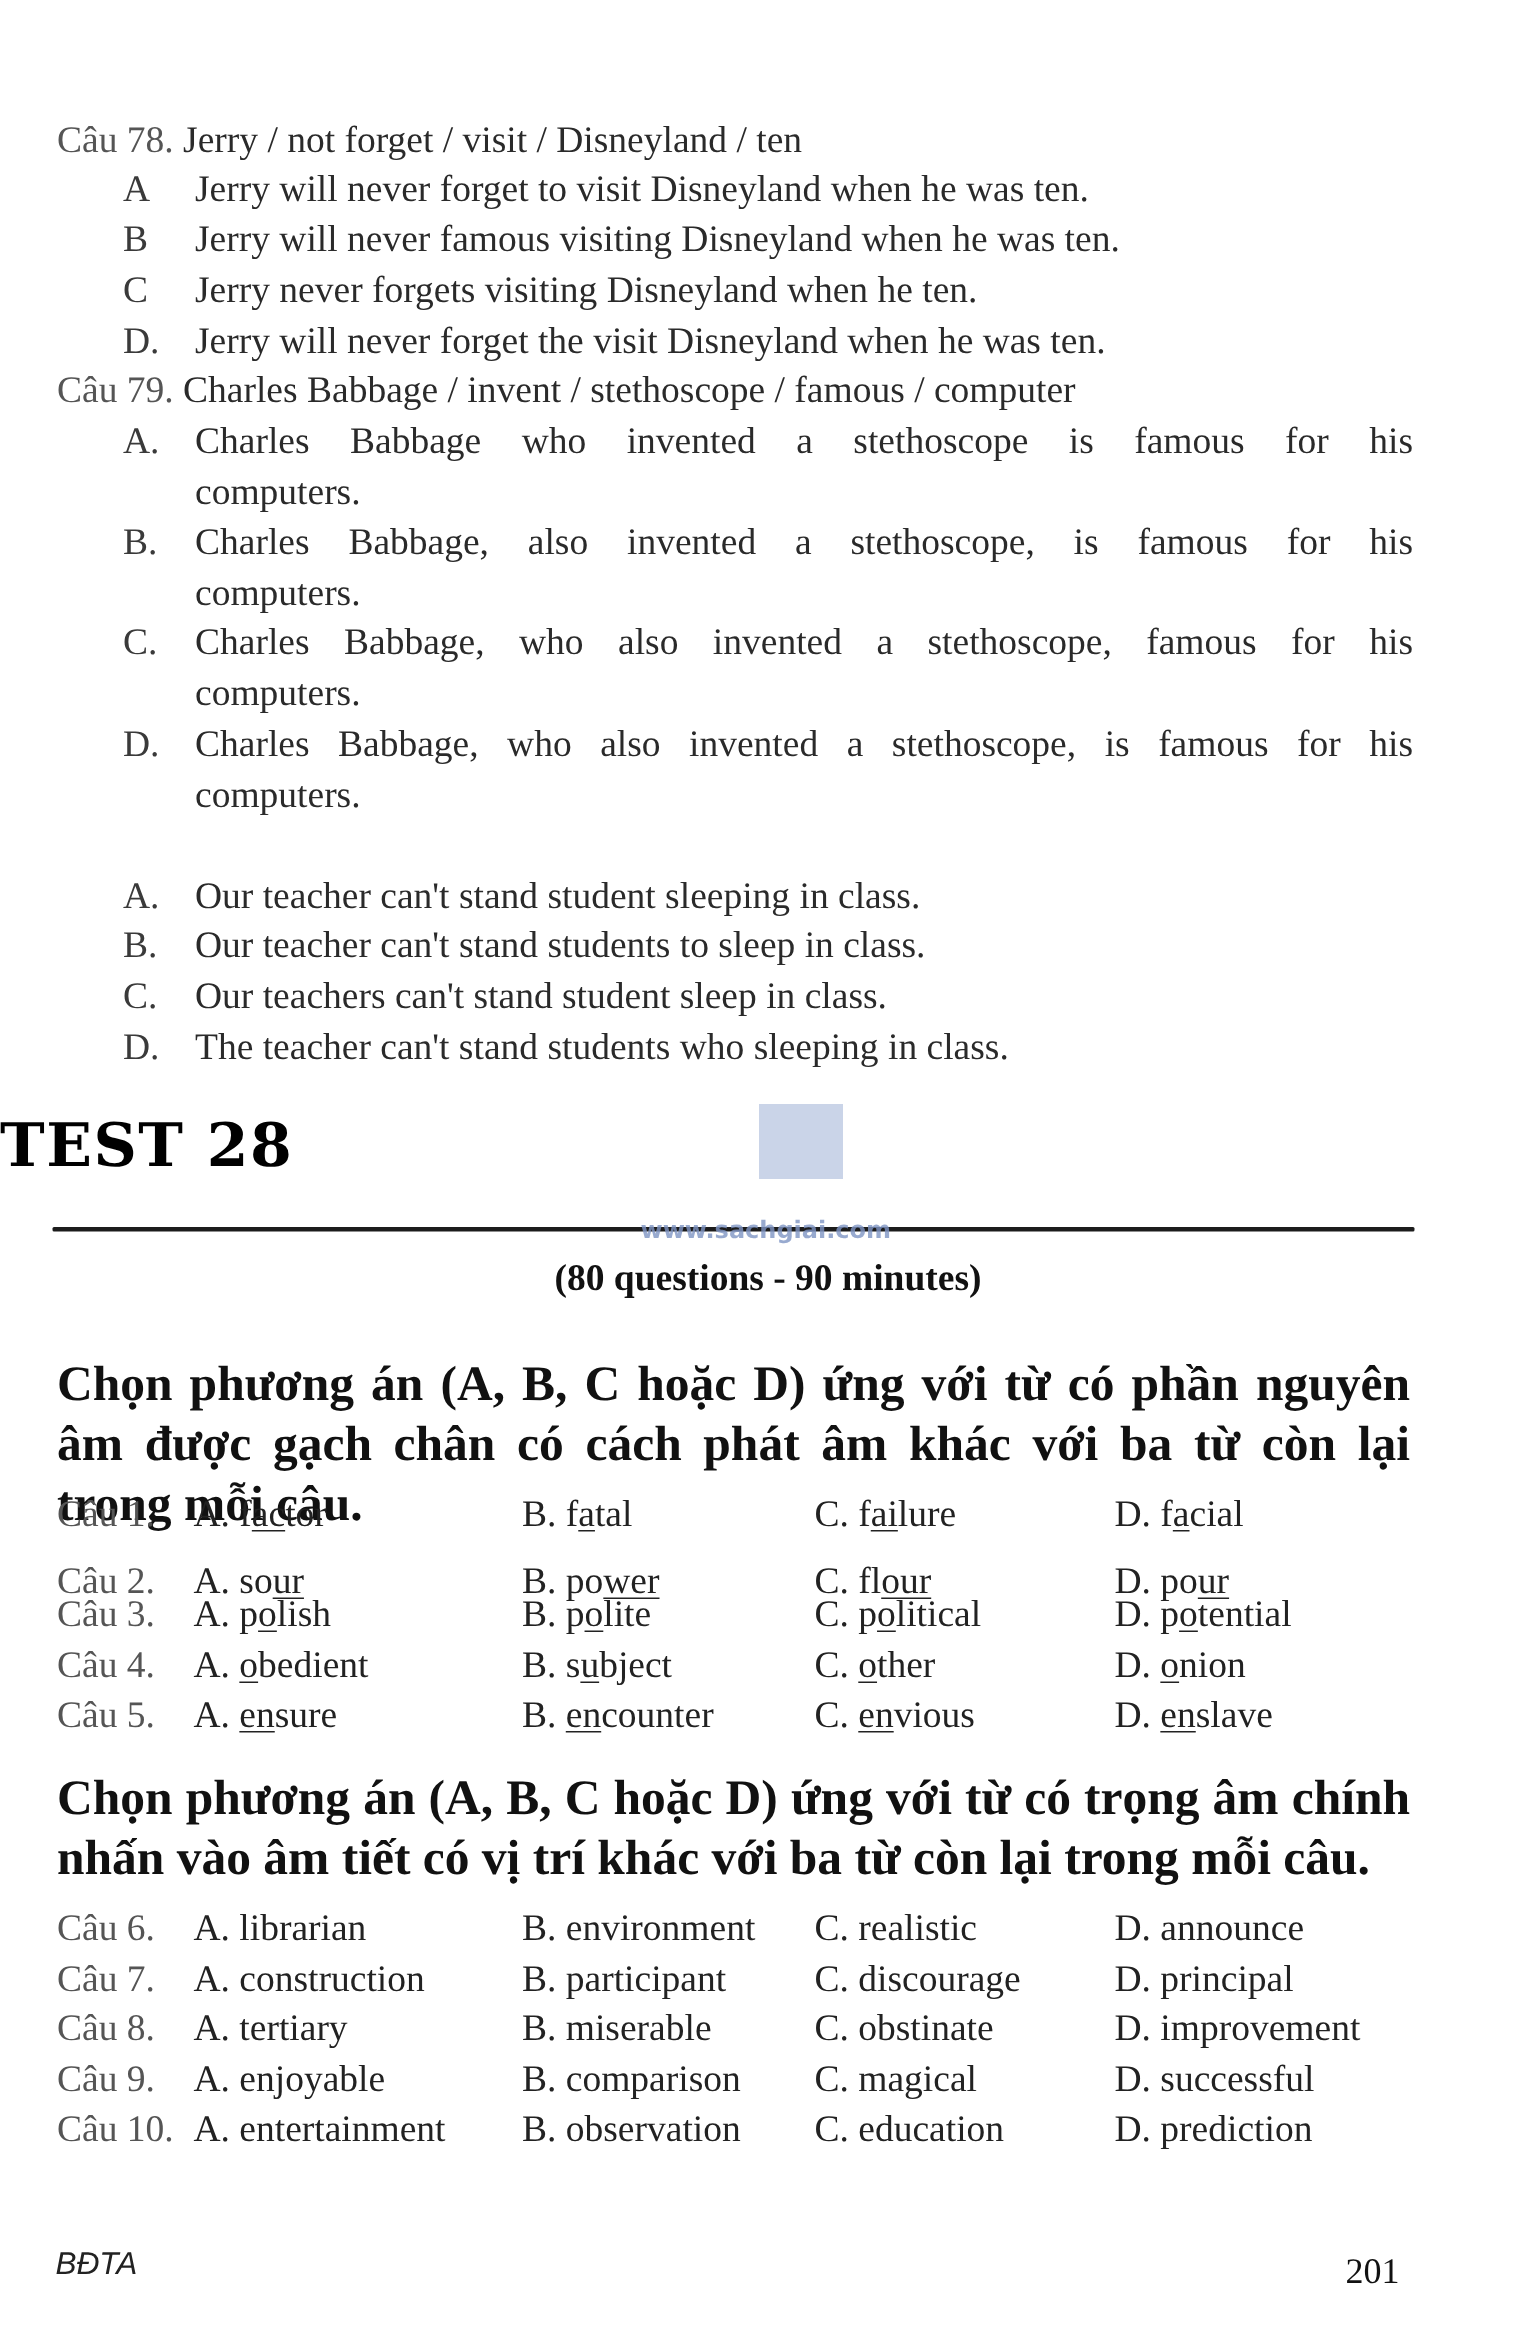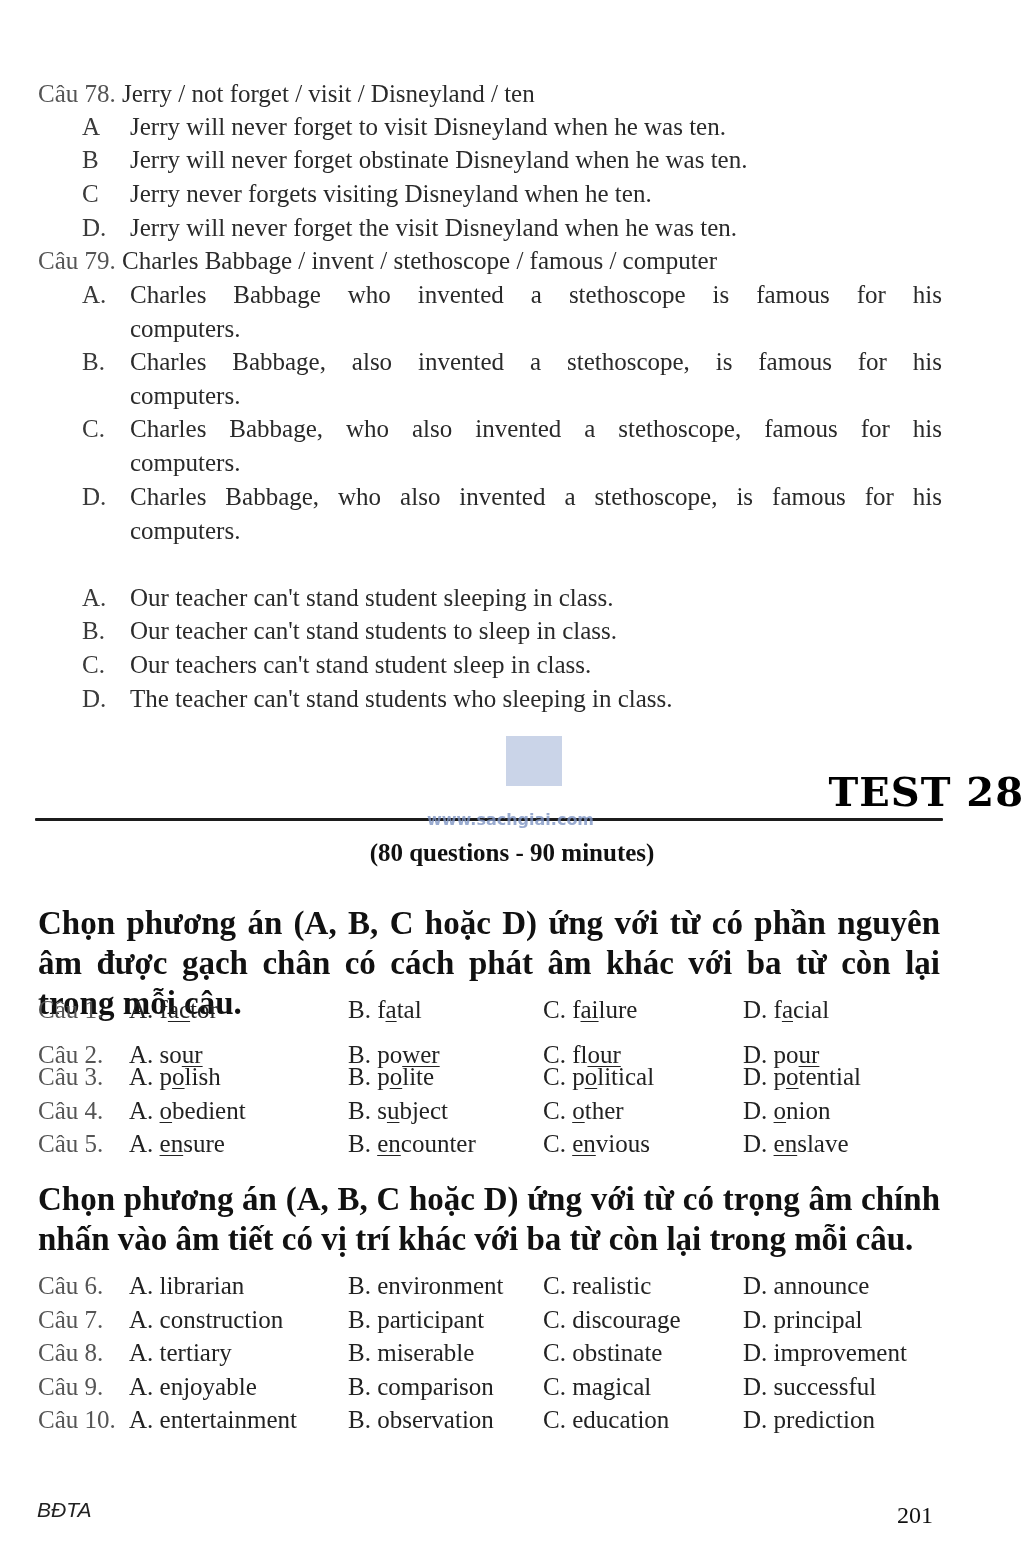--- a/index.html
+++ b/index.html
@@ -21,21 +21,21 @@
     }
     .opt .lbl { display: inline-block; width: 48px; color: #3a3a3a; }
     .opt .txt { }
     .opt.wrap .txt-block {
       position: absolute; left: 48px; top: 0; width: 812px; text-align: justify;
       text-align-last: left;
     }
     .opt.wrap { height: 68px; }
 
     .test-title {
-      position: absolute; left: 0; width: 1024px; top: 768px; text-align: right;
+      position: absolute; left: 0; width: 1024px; top: 740px; text-align: left;
       font-family: "DejaVu Serif", serif; font-weight: 900; font-size: 40px; letter-spacing: 1px;
       color: #000; line-height: 48px;
     }
     .rule {
       position: absolute; left: 35px; width: 908px; top: 818px; height: 3px;
       background: #1c1c1c; border-radius: 1px;
     }
     .subtitle {
       position: absolute; left: 0; width: 1024px; top: 836px; text-align: center;
       font-weight: bold; font-size: 25px; color: #111; line-height: 34px;
@@ -81,21 +81,21 @@
 <div class="page">
 
   <div class="q-line" style="top:77px">
     <span class="q-num">Câu 78.</span>
     <span>Jerry / not forget / visit / Disneyland / ten</span>
   </div>
   <div class="opt" style="top:110px">
     <span class="lbl">A</span><span class="txt">Jerry will never forget to visit Disneyland when he was ten.</span>
   </div>
   <div class="opt" style="top:143px">
-    <span class="lbl">B</span><span class="txt">Jerry will never forget obstinate Disneyland when he was ten.</span>
+    <span class="lbl">B</span><span class="txt">Jerry will never famous visiting Disneyland when he was ten.</span>
   </div>
   <div class="opt" style="top:177px">
     <span class="lbl">C</span><span class="txt">Jerry never forgets visiting Disneyland when he ten.</span>
   </div>
   <div class="opt" style="top:211px">
     <span class="lbl">D.</span><span class="txt">Jerry will never forget the visit Disneyland when he was ten.</span>
   </div>
 
   <div class="q-line" style="top:244px">
     <span class="q-num">Câu 79.</span>

